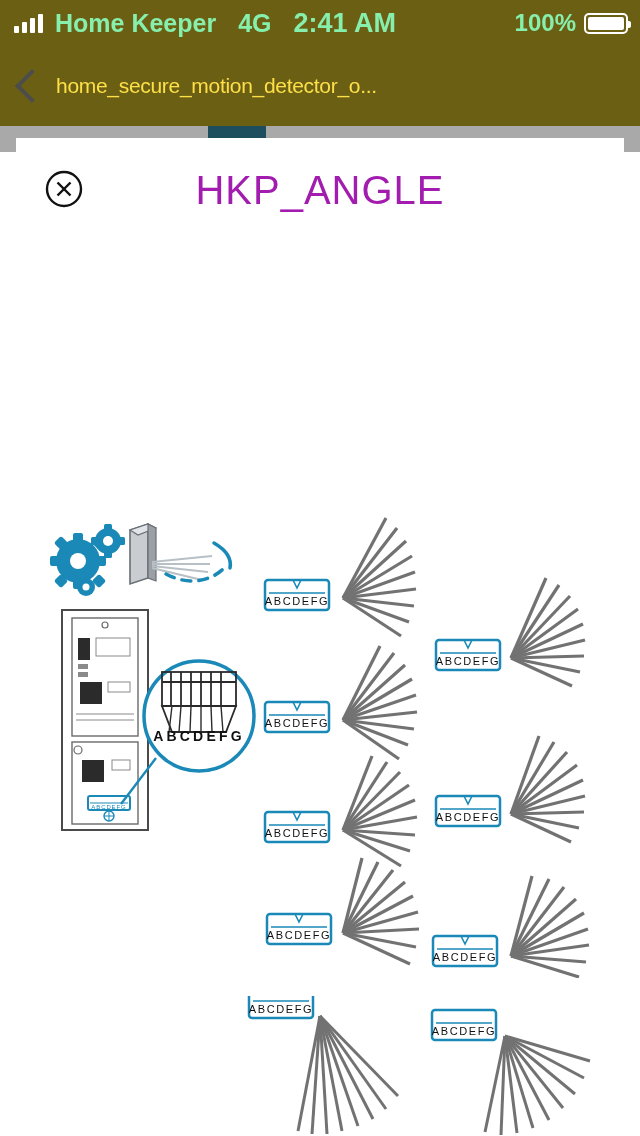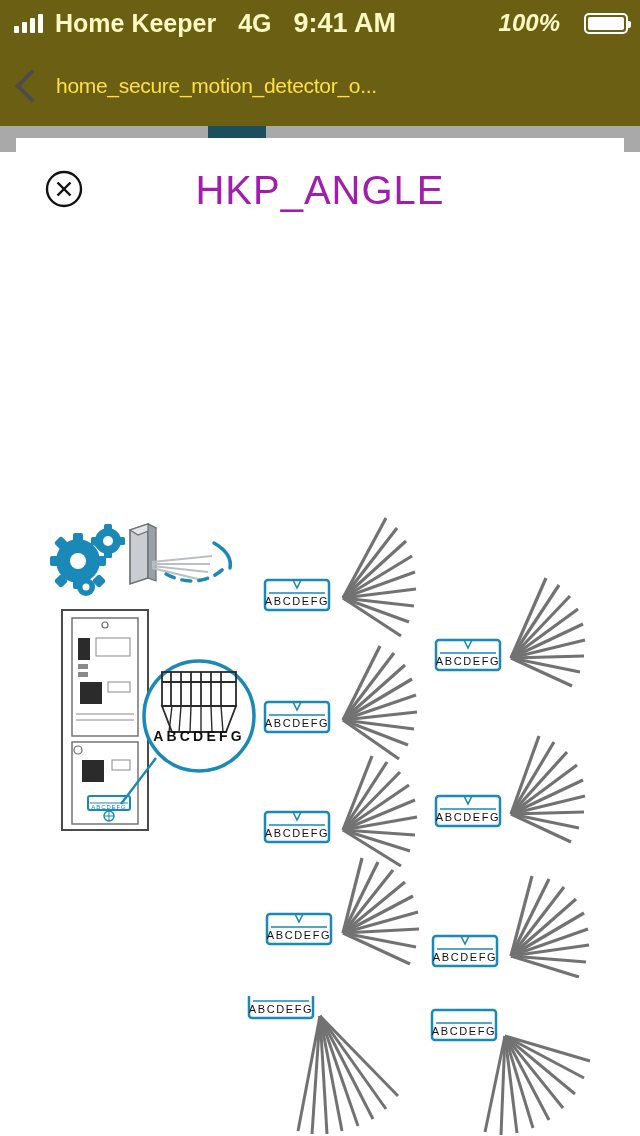--- a/index.html
+++ b/index.html
@@ -21,21 +21,21 @@
     inset: 0;
     background: #6b5f14;
   }
 
   
   #status-bar {
     position: absolute;
     top: 0; left: 0;
     width: 640px;
     height: 46px;
-    color: #fef9c3;
+    color: #86efac;
     display: flex;
     align-items: center;
     font-size: 25px;
     font-weight: bold;
   }
   .sb-signal {
     display: flex;
     align-items: flex-end;
     gap: 3px;
     margin-left: 14px;
@@ -55,22 +55,21 @@
   .sb-net { margin-left: 22px; }
   .sb-time {
     margin-left: 22px;
     font-size: 27px;
   }
   .sb-right {
     margin-left: auto;
     margin-right: 12px;
     display: flex;
     align-items: center;
-    gap: 24px;
-    font-style: italic;
+    gap: 8px;
   }
   .sb-batt-text { font-size: 24px; }
   .sb-batt {
     width: 44px; height: 21px;
     border: 2px solid #ffffff;
     border-radius: 5px;
     position: relative;
     padding: 2px;
     box-sizing: border-box;
   }
@@ -243,21 +242,21 @@
 
   <div id="status-bar">
     <div class="sb-signal">
       <i></i>
         <i></i>
         <i></i>
         <i></i>
     </div>
     <div class="sb-carrier">Home Keeper</div>
     <div class="sb-net">4G</div>
-    <div class="sb-time">9:41 AM</div>
+    <div class="sb-time">2:41 AM</div>
     <div class="sb-right">
       <div class="sb-batt-text">100%</div>
       <div class="sb-batt">
           <span></span>
         </div>
     </div>
   </div>
 
   <div id="nav-bar">
     <div id="back-button">

